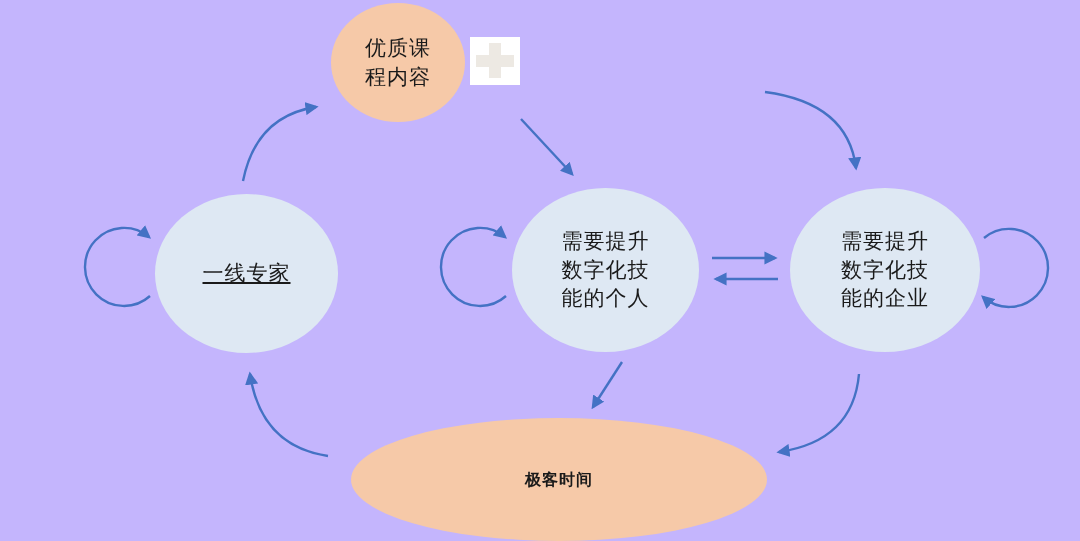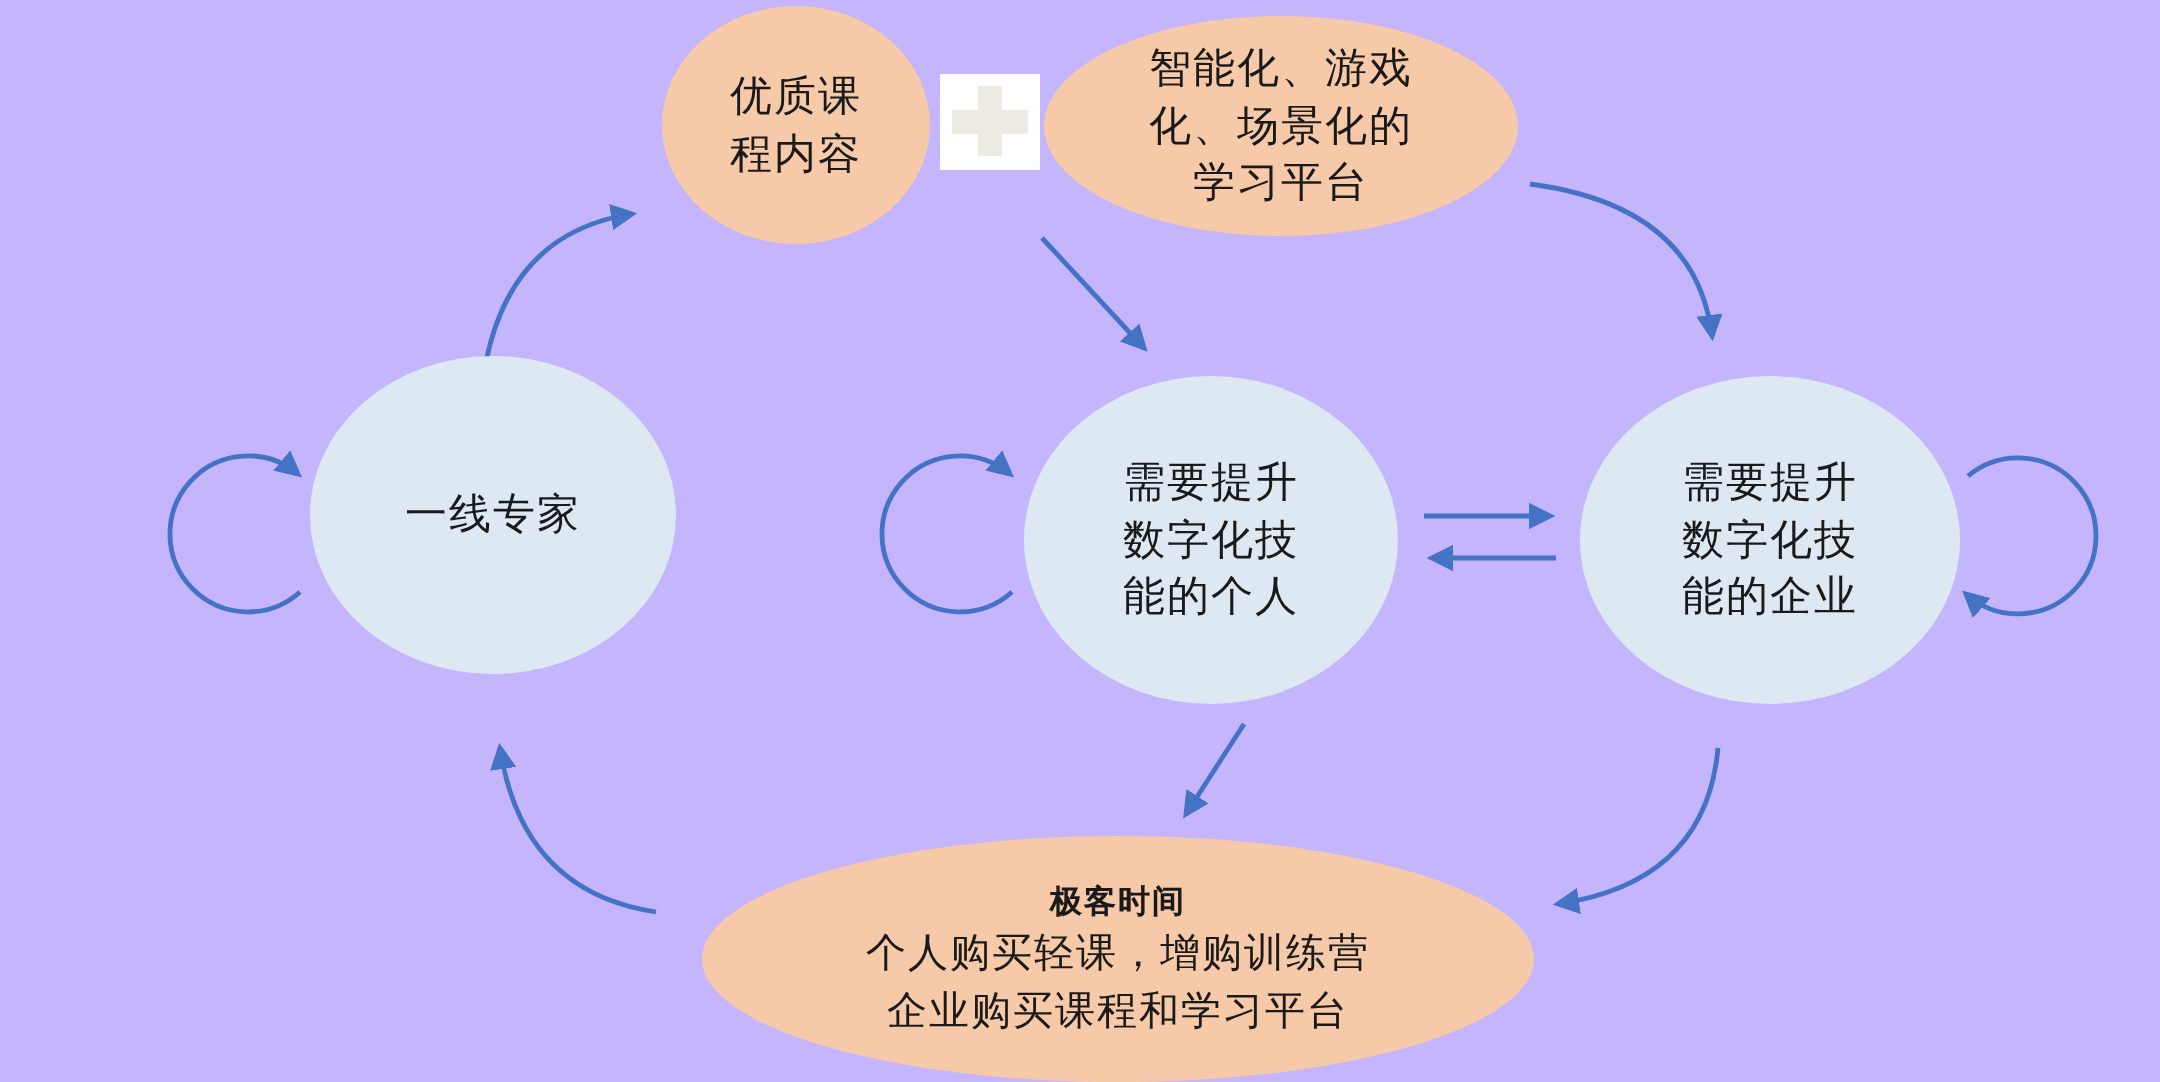--- a/index.html
+++ b/index.html
@@ -36,21 +36,21 @@
   .plus-icon{position:absolute;left:0;top:0;width:100%;height:100%;}
   .plus-icon::before{
     content:"";position:absolute;left:6px;top:18px;width:38px;height:12px;background:var(--plus_glyph);
   }
   .plus-icon::after{
     content:"";position:absolute;left:19px;top:6px;width:12px;height:35px;background:var(--plus_glyph);
   }
   
   .n-course   {left:331px;top:3px;  width:134px;height:119px;}
   .n-platform {left:522px;top:8px;  width:237px;height:110px;}
-  .n-expert   {left:155px;top:178px;width:183px;height:159px;}
+  .n-expert   {left:155px;top:194px;width:183px;height:159px;text-decoration:underline;}
   .n-individual{left:512px;top:188px;width:187px;height:164px;}
   .n-enterprise{left:790px;top:188px;width:190px;height:164px;}
   .n-geektime {left:351px;top:418px;width:416px;height:123px;}
 </style>
 </head>
 <body>
 
 <div class="stage">
 
   <svg class="arrow-layer" viewBox="0 0 1080 541" xmlns="http://www.w3.org/2000/svg">
@@ -74,41 +74,34 @@
 
   <div class="node orange n-course">
     <div class="label">优质课
 程内容</div>
   </div>
 
   <div class="plus-box">
     <span class="plus-icon"></span>
   </div>
 
-  <div class="node orange n-platform">
-    <div class="label">智能化、游戏
-化、场景化的
-学习平台</div>
-  </div>
 
   <div class="node blue n-expert">
     <div class="label">一线专家</div>
   </div>
 
   <div class="node blue n-individual">
     <div class="label">需要提升
 数字化技
 能的个人</div>
   </div>
 
   <div class="node blue n-enterprise">
     <div class="label">需要提升
 数字化技
 能的企业</div>
   </div>
 
   <div class="node orange n-geektime">
     <div class="geek-title">极客时间</div>
-    <div class="geek-sub">个人购买轻课，增购训练营
-企业购买课程和学习平台</div>
   </div>
 
 </div>
 
 </body></html>

